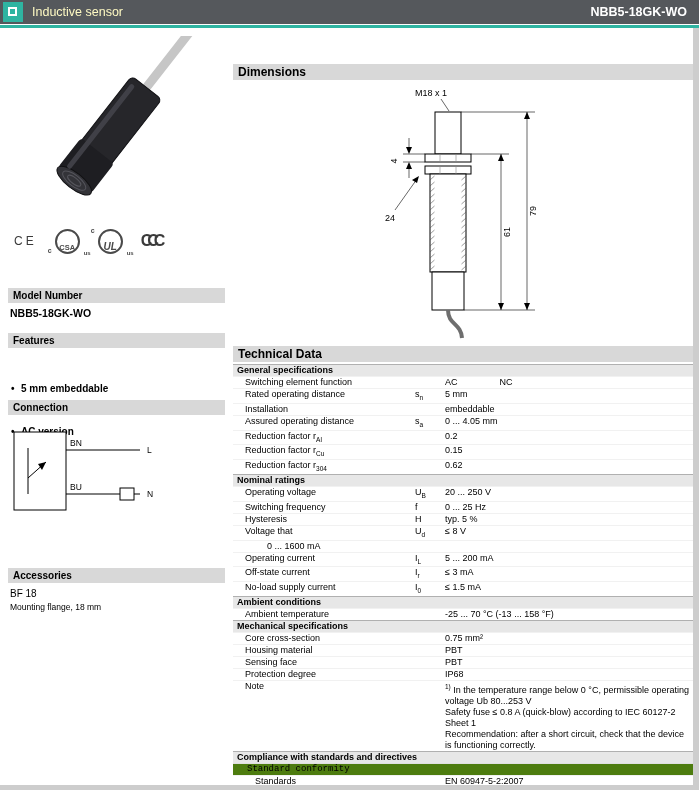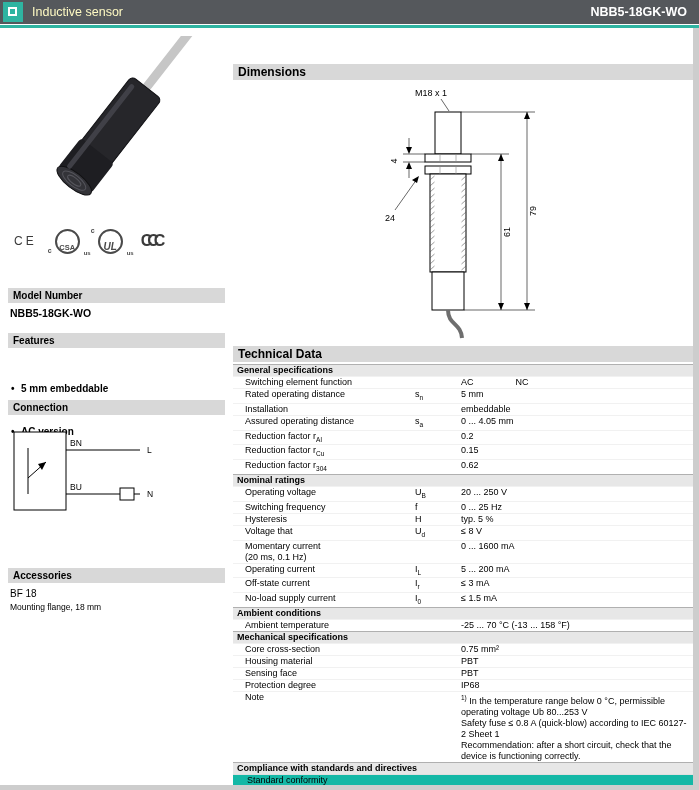--- a/index.html
+++ b/index.html
@@ -46,25 +46,25 @@
 
   
   .right-col { position:absolute; left:233px; top:16px; width:460px; height:790px; }
   .main-hdr { position:absolute; left:0; width:460px; height:16px; background:#d8d8d8;
               font-weight:bold; font-size:12px; line-height:16px; padding-left:5px; }
   .pos-dims { top:48px; }
   .dims-svg { position:absolute; top:66px; left:110px; }
   .pos-td { top:330px; }
   .table { position:absolute; top:348px; left:0; width:460px; font-size:9px; line-height:11px; }
   .t-section { background:#e7e7e7; font-weight:bold; border-top:1px solid #b0b0b0; padding:0 4px; }
-  .t-subsection { background:#14b8a6; padding:0 4px 0 14px; border-top:1px solid #e0e0e0; }
+  .t-subsection { background:#4d7c0f; padding:0 4px 0 14px; border-top:1px solid #e0e0e0;font-family:Liberation Mono, monospace; }
   .t-row { display:flex; align-items:flex-start; padding:0 4px; border-top:1px solid #f1f1f1; }
   .t-label { flex:0 0 178px; padding-left:8px; }
   .t-sym { flex:0 0 30px; }
-  .t-val { flex:1;margin-left:16px; }
+  .t-val { flex:1; }
   .t-val2 { margin-left:42px; }
   sub { font-size:6.5px; }
   sup { font-size:6.5px; }
 
   
   svg text { font-family:"Liberation Sans", sans-serif; font-size:9px; fill:#000; }
   .conn-text text { font-size:8.5px; }
   .thin line { stroke:#000; stroke-width:0.6; }
   .part rect { fill:#fff; stroke:#000; stroke-width:1; }
   .facet line { stroke:#888; stroke-width:0.6; }
@@ -293,21 +293,20 @@
           <div class="t-label">Hysteresis</div>
           <div class="t-sym">H</div>
           <div class="t-val">typ. 5  %</div>
         </div>
         <div class="t-row">
           <div class="t-label">Voltage that</div>
           <div class="t-sym">U<sub>d</sub></div>
           <div class="t-val">≤ 8 V</div>
         </div>
         <div class="t-row">
-          <div class="t-label">Momentary current<div>(20 ms, 0.1 Hz)</div></div>
           <div class="t-sym"></div>
           <div class="t-val">0 ... 1600 mA</div>
         </div>
         <div class="t-row">
           <div class="t-label">Operating current</div>
           <div class="t-sym">I<sub>L</sub></div>
           <div class="t-val">5 ... 200 mA</div>
         </div>
         <div class="t-row">
           <div class="t-label">Off-state current</div>

